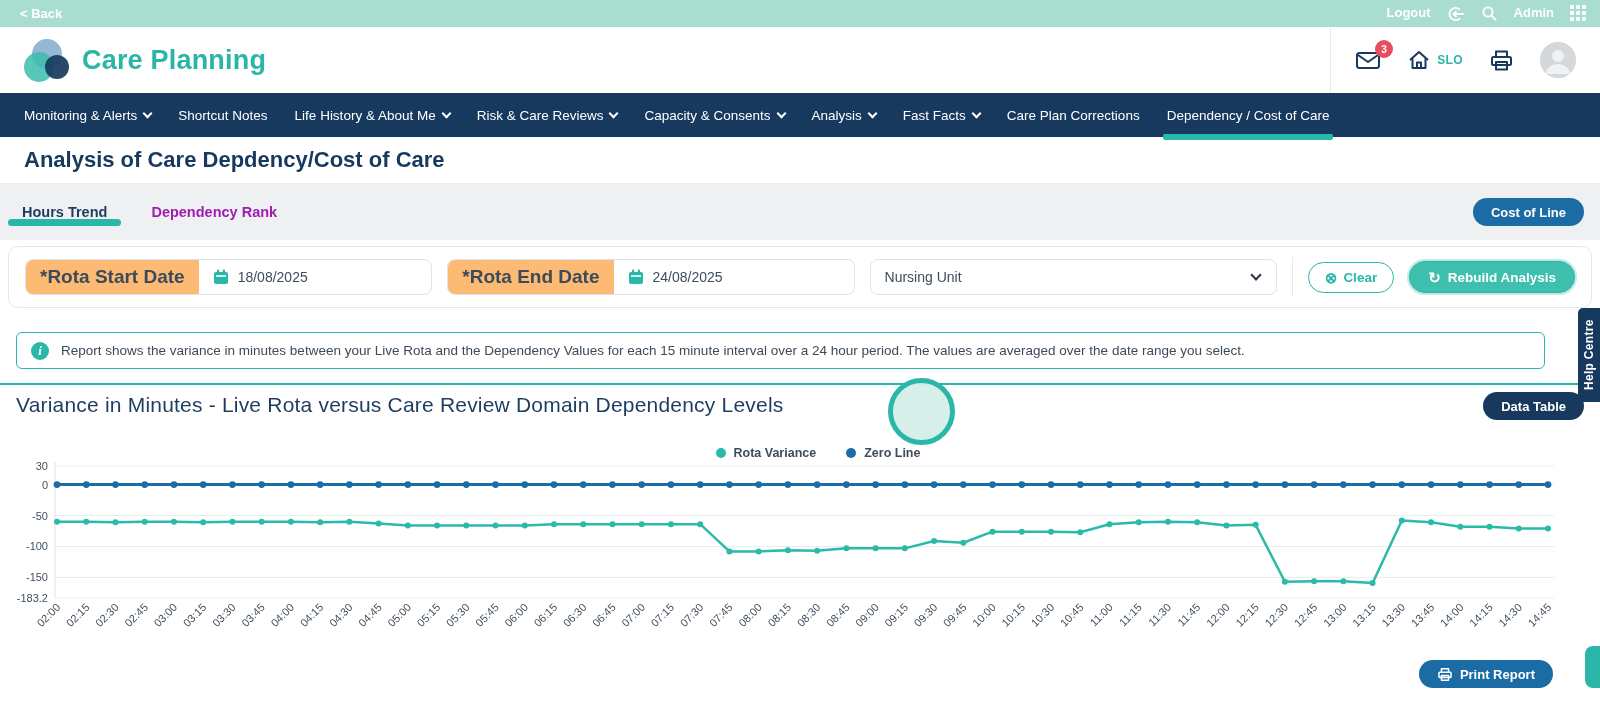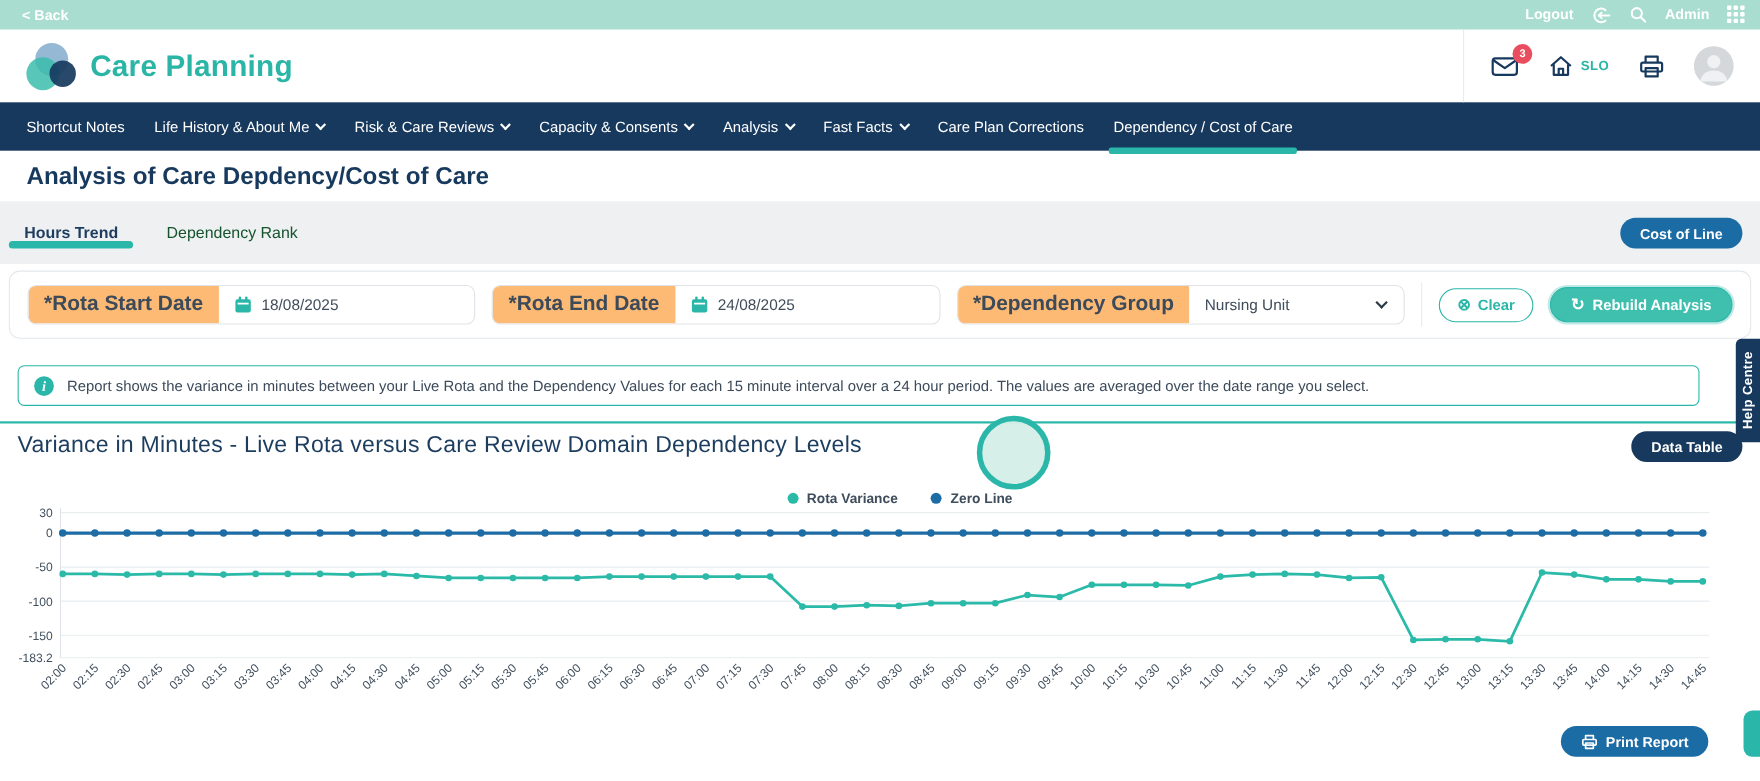--- a/index.html
+++ b/index.html
@@ -34,21 +34,21 @@
   .nav-item { position:relative; color:#fff; font-size:13.5px; height:44px; display:flex; align-items:center; gap:7px; white-space:nowrap; cursor:pointer; }
   .chev { width:7px; height:7px; border-right:2px solid currentColor; border-bottom:2px solid currentColor; transform:rotate(45deg); display:inline-block; margin-top:-4px; }
   .nav-underline { position:absolute; left:-4px; right:-4px; bottom:-3px; height:6px; background:#2ab7a9; border-radius:2px; }
 
   
   .titlebar { height:47px; display:flex; align-items:center; padding:0 24px; border-bottom:1px solid #eceef0; }
   .page-title { color:#17395e; font-size:22px; font-weight:bold; }
 
   
   .tabstrip { position:relative; height:56px; background:#eef0f2; display:flex; align-items:center; gap:44px; padding:0 22px; }
-  .tab { position:relative; font-size:14.5px; color:#14532d; height:56px; display:flex; align-items:center; cursor:pointer; }
+  .tab { position:relative; font-size:14.5px; color:#a21caf; height:56px; display:flex; align-items:center; cursor:pointer;font-weight:bold; }
   .tab.active { color:#1d3c5e; font-weight:bold; }
   .tab.active .tab-underline { position:absolute; left:-14px; right:-14px; bottom:14px; height:7px; background:#2ab7a9; border-radius:4px; }
   .btn-blue { background:#1b6ba5; color:#fff; border:none; border-radius:14px; height:28px; padding:0 18px; font-size:13px; font-weight:bold; font-family:inherit; display:flex; align-items:center; gap:7px; cursor:pointer; }
   .cost-btn { position:absolute; right:16px; top:14px; }
 
   
   .filterwrap { height:72px; background:#fff; }
   .filtercard { margin:6px 8px 0 8px; height:62px; background:#fff; border:1px solid #e4e8eb; border-radius:10px; display:flex; align-items:center; gap:15px; padding:0 16px; }
   .field { flex:1; height:36px; border:1px solid #dfe3e7; border-radius:8px; display:flex; align-items:center; overflow:hidden; background:#fff; cursor:pointer; }
   .field-label { background:#fdba74; height:100%; display:flex; align-items:center; padding:0 14px; font-size:19px; font-weight:bold; color:#3c4a59; white-space:nowrap; }
@@ -165,20 +165,24 @@
         <svg width="36" height="36" viewBox="0 0 36 36">
           <circle cx="18" cy="18" r="18" fill="#d5d8db"></circle>
           <circle cx="18" cy="14" r="6" fill="#f0f1f2"></circle>
           <path d="M6 32 a12 10 0 0 1 24 0 Z" fill="#f0f1f2"></path>
         </svg>
       </span>
     </div>
   </div>
 
   <div class="navbar" id="nav-items">
+      <div class="nav-item">
+        <span>Monitoring &amp; Alerts</span>
+        <i class="chev"></i>
+      </div>
       <div class="nav-item">
         <span>Shortcut Notes</span>
       </div>
       <div class="nav-item">
         <span>Life History &amp; About Me</span>
         <i class="chev"></i>
       </div>
       <div class="nav-item">
         <span>Risk &amp; Care Reviews</span>
         <i class="chev"></i>
@@ -243,21 +247,20 @@
           <svg width="16" height="16" viewBox="0 0 16 16">
               <rect x="1" y="3" width="14" height="12" rx="2" fill="#2ab7a9"></rect>
               <rect x="4" y="0.5" width="2.2" height="4.5" rx="1" fill="#2ab7a9"></rect>
               <rect x="9.8" y="0.5" width="2.2" height="4.5" rx="1" fill="#2ab7a9"></rect>
               <rect x="3" y="6.2" width="10" height="1.6" fill="#fff"></rect>
             </svg>
           <span>24/08/2025</span>
         </span>
       </div>
       <div class="field">
-        <span class="field-label">*Dependency Group</span>
         <span class="field-value">
             <span>Nursing Unit</span>
           </span>
         <i class="chev dd-chev"></i>
       </div>
       <div class="filter-sep"></div>
       <button class="btn-clear">
         <span class="icon-glyph">⊗</span>
         <span>Clear</span>
       </button>

